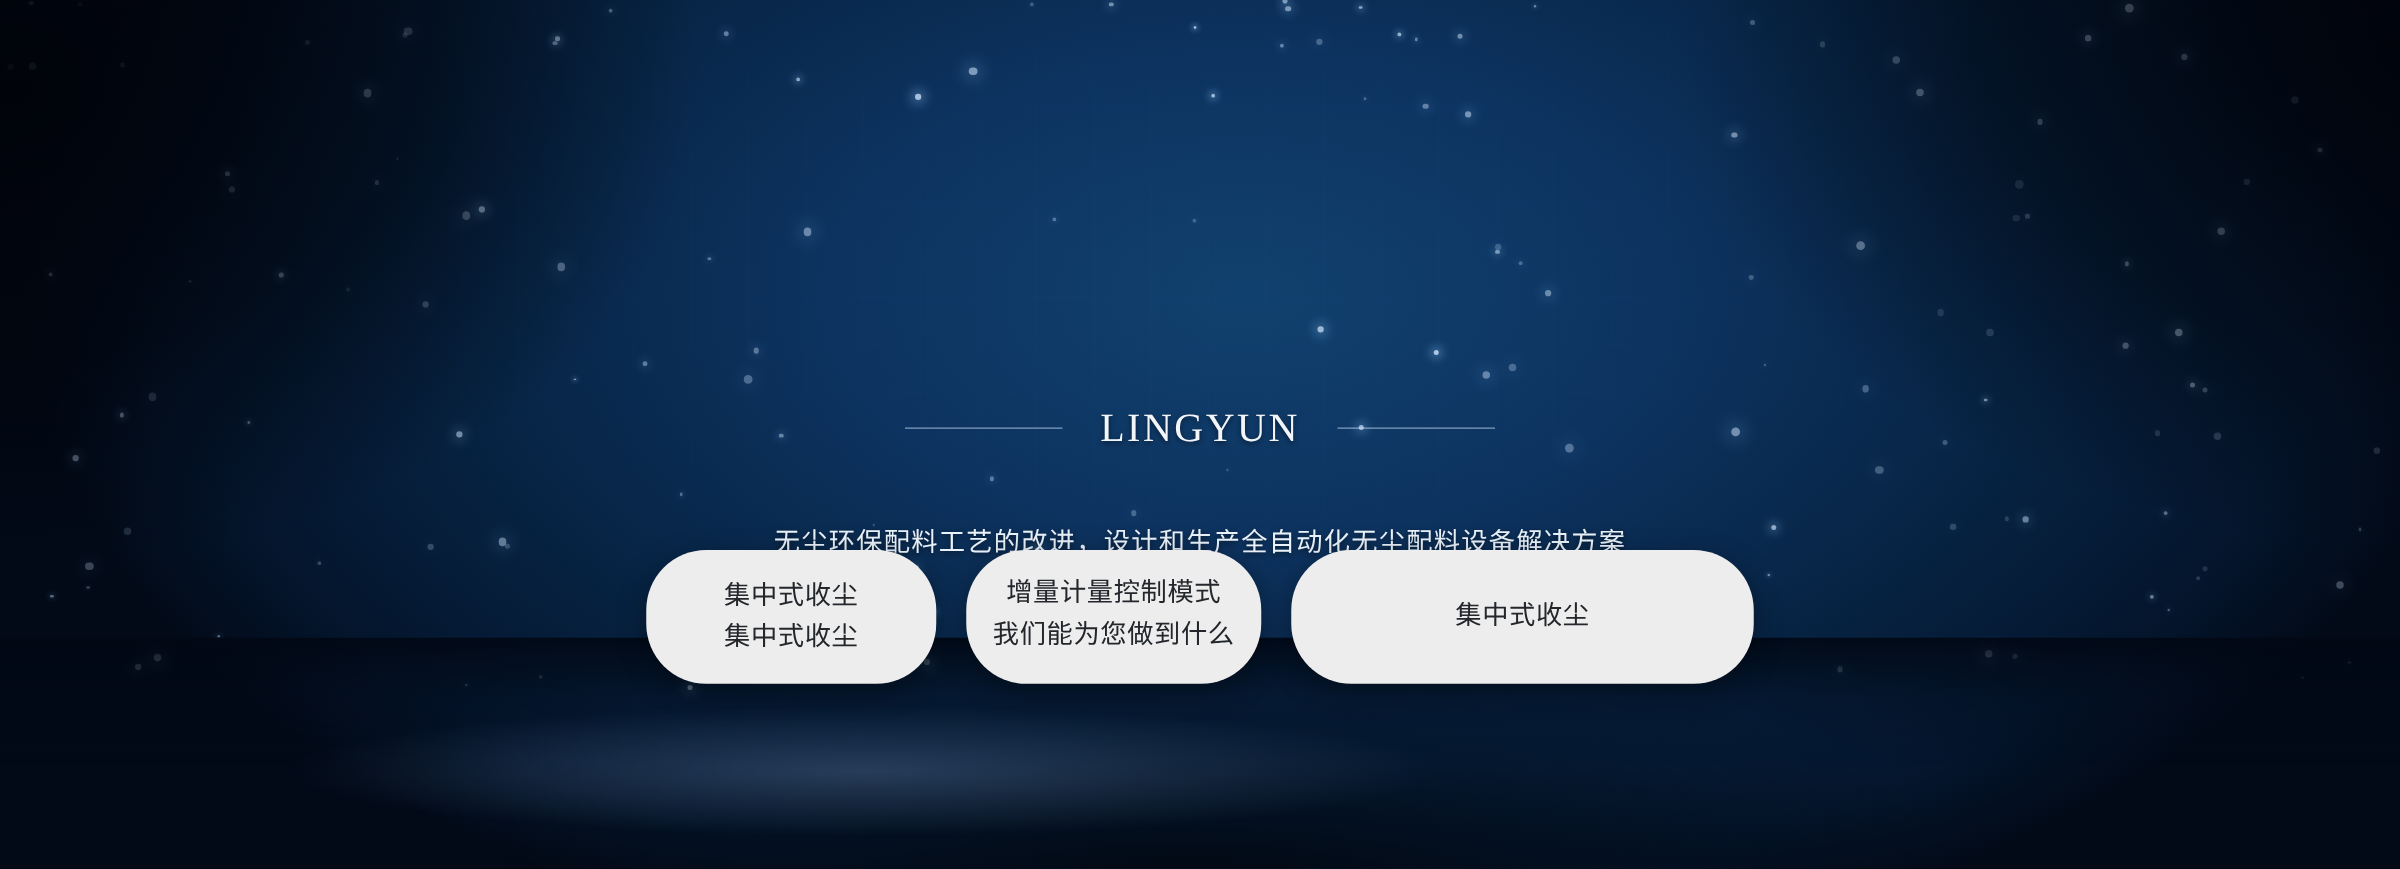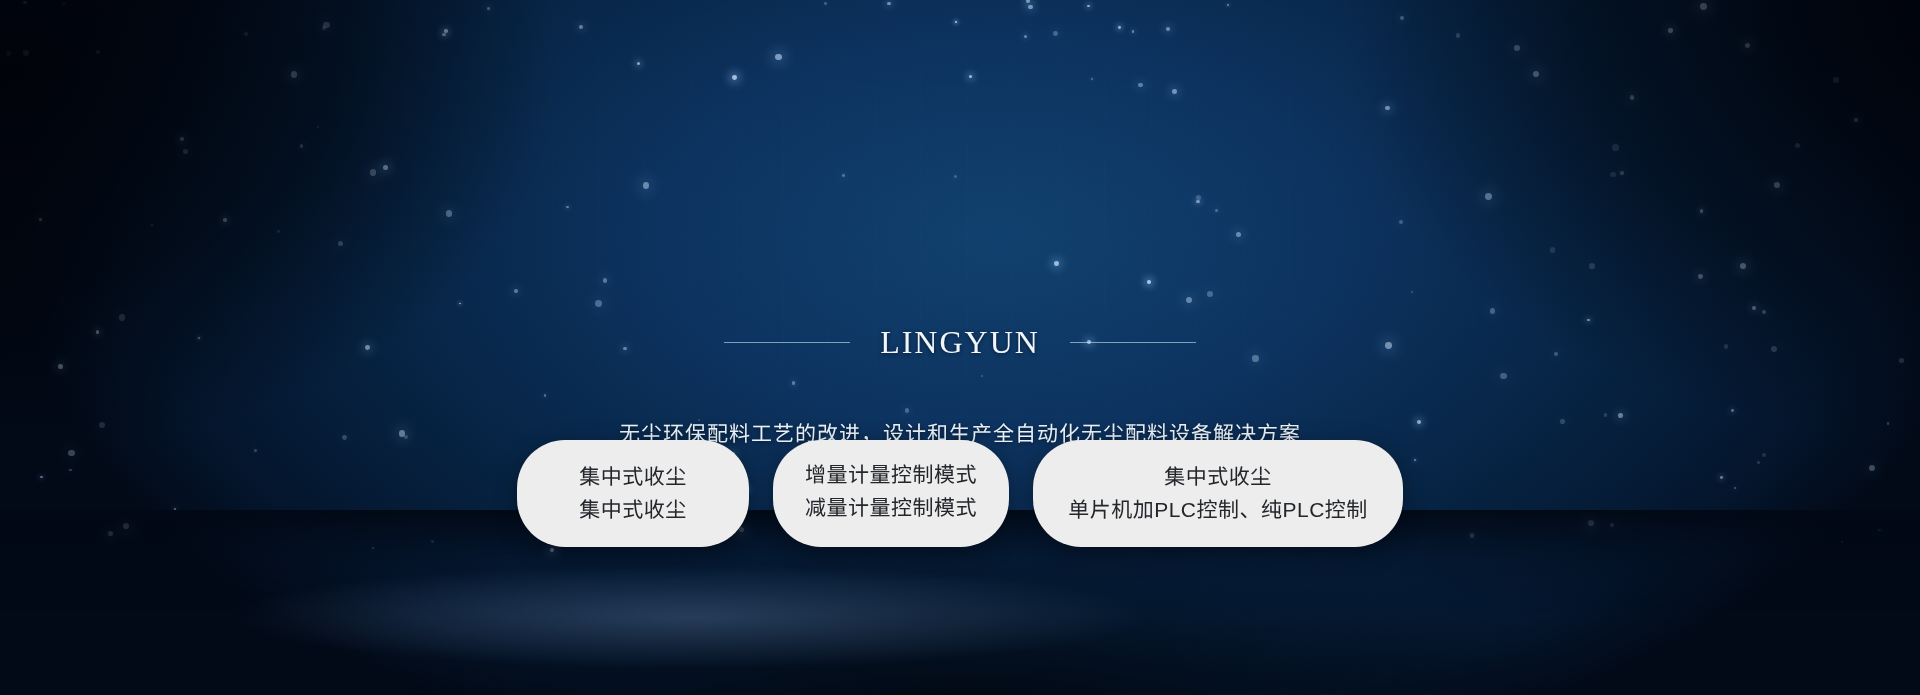--- a/index.html
+++ b/index.html
@@ -296,23 +296,22 @@
 
     <div class="pills">
 
       <div class="pill p1">
         <span class="pill-line">集中式收尘</span>
         <span class="pill-line">集中式收尘</span>
       </div>
 
       <div class="pill p2">
         <span class="pill-line">增量计量控制模式</span>
-        <span class="pill-line">减量计量控制模式</span>
+        <span class="pill-line">我们能为您做到什么</span>
       </div>
 
       <div class="pill p3">
         <span class="pill-line">集中式收尘</span>
-        <span class="pill-line">单片机加PLC控制、纯PLC控制</span>
       </div>
 
     </div>
   </div>
 </div>
 
 </body></html>

